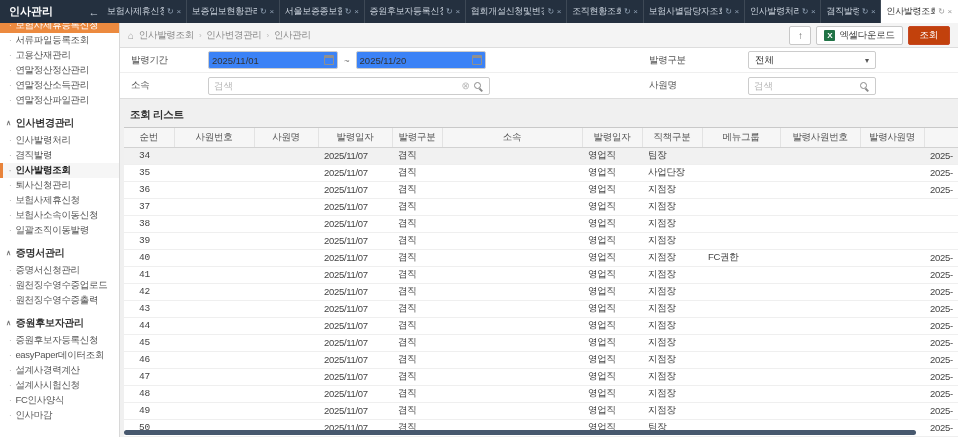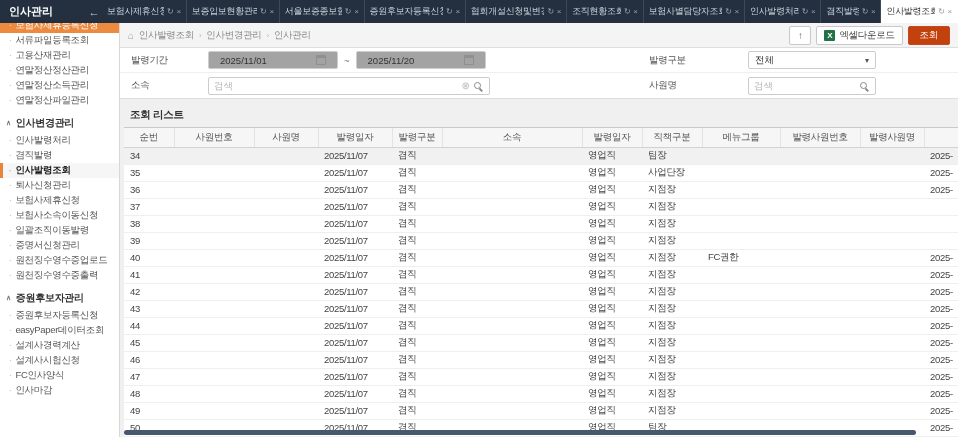--- a/index.html
+++ b/index.html
@@ -43,41 +43,41 @@
   .xl-ico { width:11px; height:11px; background:#217346; color:#fff; font-size:8px; font-weight:bold; display:flex; align-items:center; justify-content:center; border-radius:1px; }
   .search-btn { height:19px; background:#c2410c; color:#fff; border:1px solid #c64724; border-radius:2px; font-size:9.5px; letter-spacing:-0.3px; padding:0 11px; cursor:pointer; }
 
   
   .filters { flex:none; background:#fff; border-bottom:1px solid #ddd; }
   .f-row { display:flex; align-items:center; height:25px; border-bottom:1px solid #efefef; }
   .f-row:last-child { border-bottom:none; }
   .f-label { width:88px; flex:none; padding-left:11px; font-size:9.5px; letter-spacing:-0.3px; color:#555; }
   .f-zone1 { width:430px; flex:none; display:flex; align-items:center; gap:6px; }
   .f-zone2 { flex:1; display:flex; align-items:center; gap:6px;padding-left:22px; }
-  .datebox { width:130px; height:18px; border:1px solid #ccc; border-radius:2px; background:#a3a3a3; display:flex; align-items:center; justify-content:space-between; padding:0 11px; font-size:9.5px; color:#333; cursor:pointer; }
+  .datebox { width:130px; height:18px; border:1px solid #ccc; border-radius:2px; background:#3b82f6; display:flex; align-items:center; justify-content:space-between; padding:0 3px; font-size:9.5px; color:#333; cursor:pointer; }
   .tilde { font-size:9.5px; color:#777; }
   .selectbox { width:128px; height:18px; border:1px solid #ccc; border-radius:2px; background:#fff; display:flex; align-items:center; justify-content:space-between; padding:0 6px; font-size:9.5px; color:#333; cursor:pointer; }
   .selectbox .arr { font-size:8px; color:#555; }
   .inputbox { height:18px; border:1px solid #ccc; border-radius:2px; background:#fff; display:flex; align-items:center; gap:4px; padding:0 5px; }
   .inputbox input { flex:1; min-width:0; border:none; outline:none; font-size:9.5px; color:#333; font-family:"Liberation Sans", sans-serif; background:transparent; }
   .inputbox input::placeholder { color:#b5b5b5; }
   .ico-cal { width:10px; height:10px; border:1px solid #8f8f8f; border-top:3px solid #8f8f8f; border-radius:1px; flex:none; }
   .ico-search { width:7px; height:7px; border:1.5px solid #8a8a8a; border-radius:50%; position:relative; flex:none; margin-right:3px; }
   .ico-search::after { content:""; position:absolute; width:4px; height:1.5px; background:#8a8a8a; right:-3px; bottom:-2px; transform:rotate(45deg); }
   .ico-clear { font-size:10px; color:#bbb; line-height:1; flex:none; cursor:pointer; }
 
   
   .list-title { flex:none; font-size:10.5px; letter-spacing:-0.3px; font-weight:bold; color:#333; padding:9px 0 5px 10px; }
   .table-wrap { flex:1; margin-left:4px; overflow:hidden; background:#a3a3a3; border-top:1px solid #c9c9c9; }
   table { border-collapse:collapse; table-layout:fixed; width:848px; font-size:9.5px; letter-spacing:-0.3px; }
   th { height:19px; background:#f6f6f6; color:#555; font-weight:normal; border-bottom:1px solid #d2d2d2; border-right:1px solid #e3e3e3; text-align:center; white-space:nowrap; overflow:hidden; cursor:pointer; }
   th:last-child { border-right:none; }
   td { height:17px; color:#444; border-bottom:1px solid #efefef; padding:0 6px; white-space:nowrap; overflow:hidden; background:#fff; }
   tr.sel td { background:#f1f1f1; }
-  td:nth-child(1) { text-align:left; padding-right:15px; }
+  td:nth-child(1) { text-align:center; padding-right:15px;font-family:Liberation Mono, monospace; }
   td:nth-child(4), td:nth-child(7), td:nth-child(9) { text-align:left; }
   tbody tr { cursor:pointer; }
 
   .hscroll { position:absolute; left:4px; right:18px; bottom:1px; height:7px; display:flex; align-items:center; }
   .hscroll .thumb { height:5px; width:97%; background:#47586e; border-radius:3px; cursor:pointer; }
 </style>
 </head>
 <body>
 
 <div class="topbar">
@@ -190,20 +190,24 @@
           <span class="dash">·</span>
           <span>보험사제휴신청</span>
         </div>
         <div class="side-item">
           <span class="dash">·</span>
           <span>보험사소속이동신청</span>
         </div>
         <div class="side-item">
           <span class="dash">·</span>
           <span>일괄조직이동발령</span>
+        </div>
+        <div class="side-group-header">
+          <span class="caret">∧</span>
+          <span>증명서관리</span>
         </div>
         <div class="side-item">
           <span class="dash">·</span>
           <span>증명서신청관리</span>
         </div>
         <div class="side-item">
           <span class="dash">·</span>
           <span>원천징수영수증업로드</span>
         </div>
         <div class="side-item">

